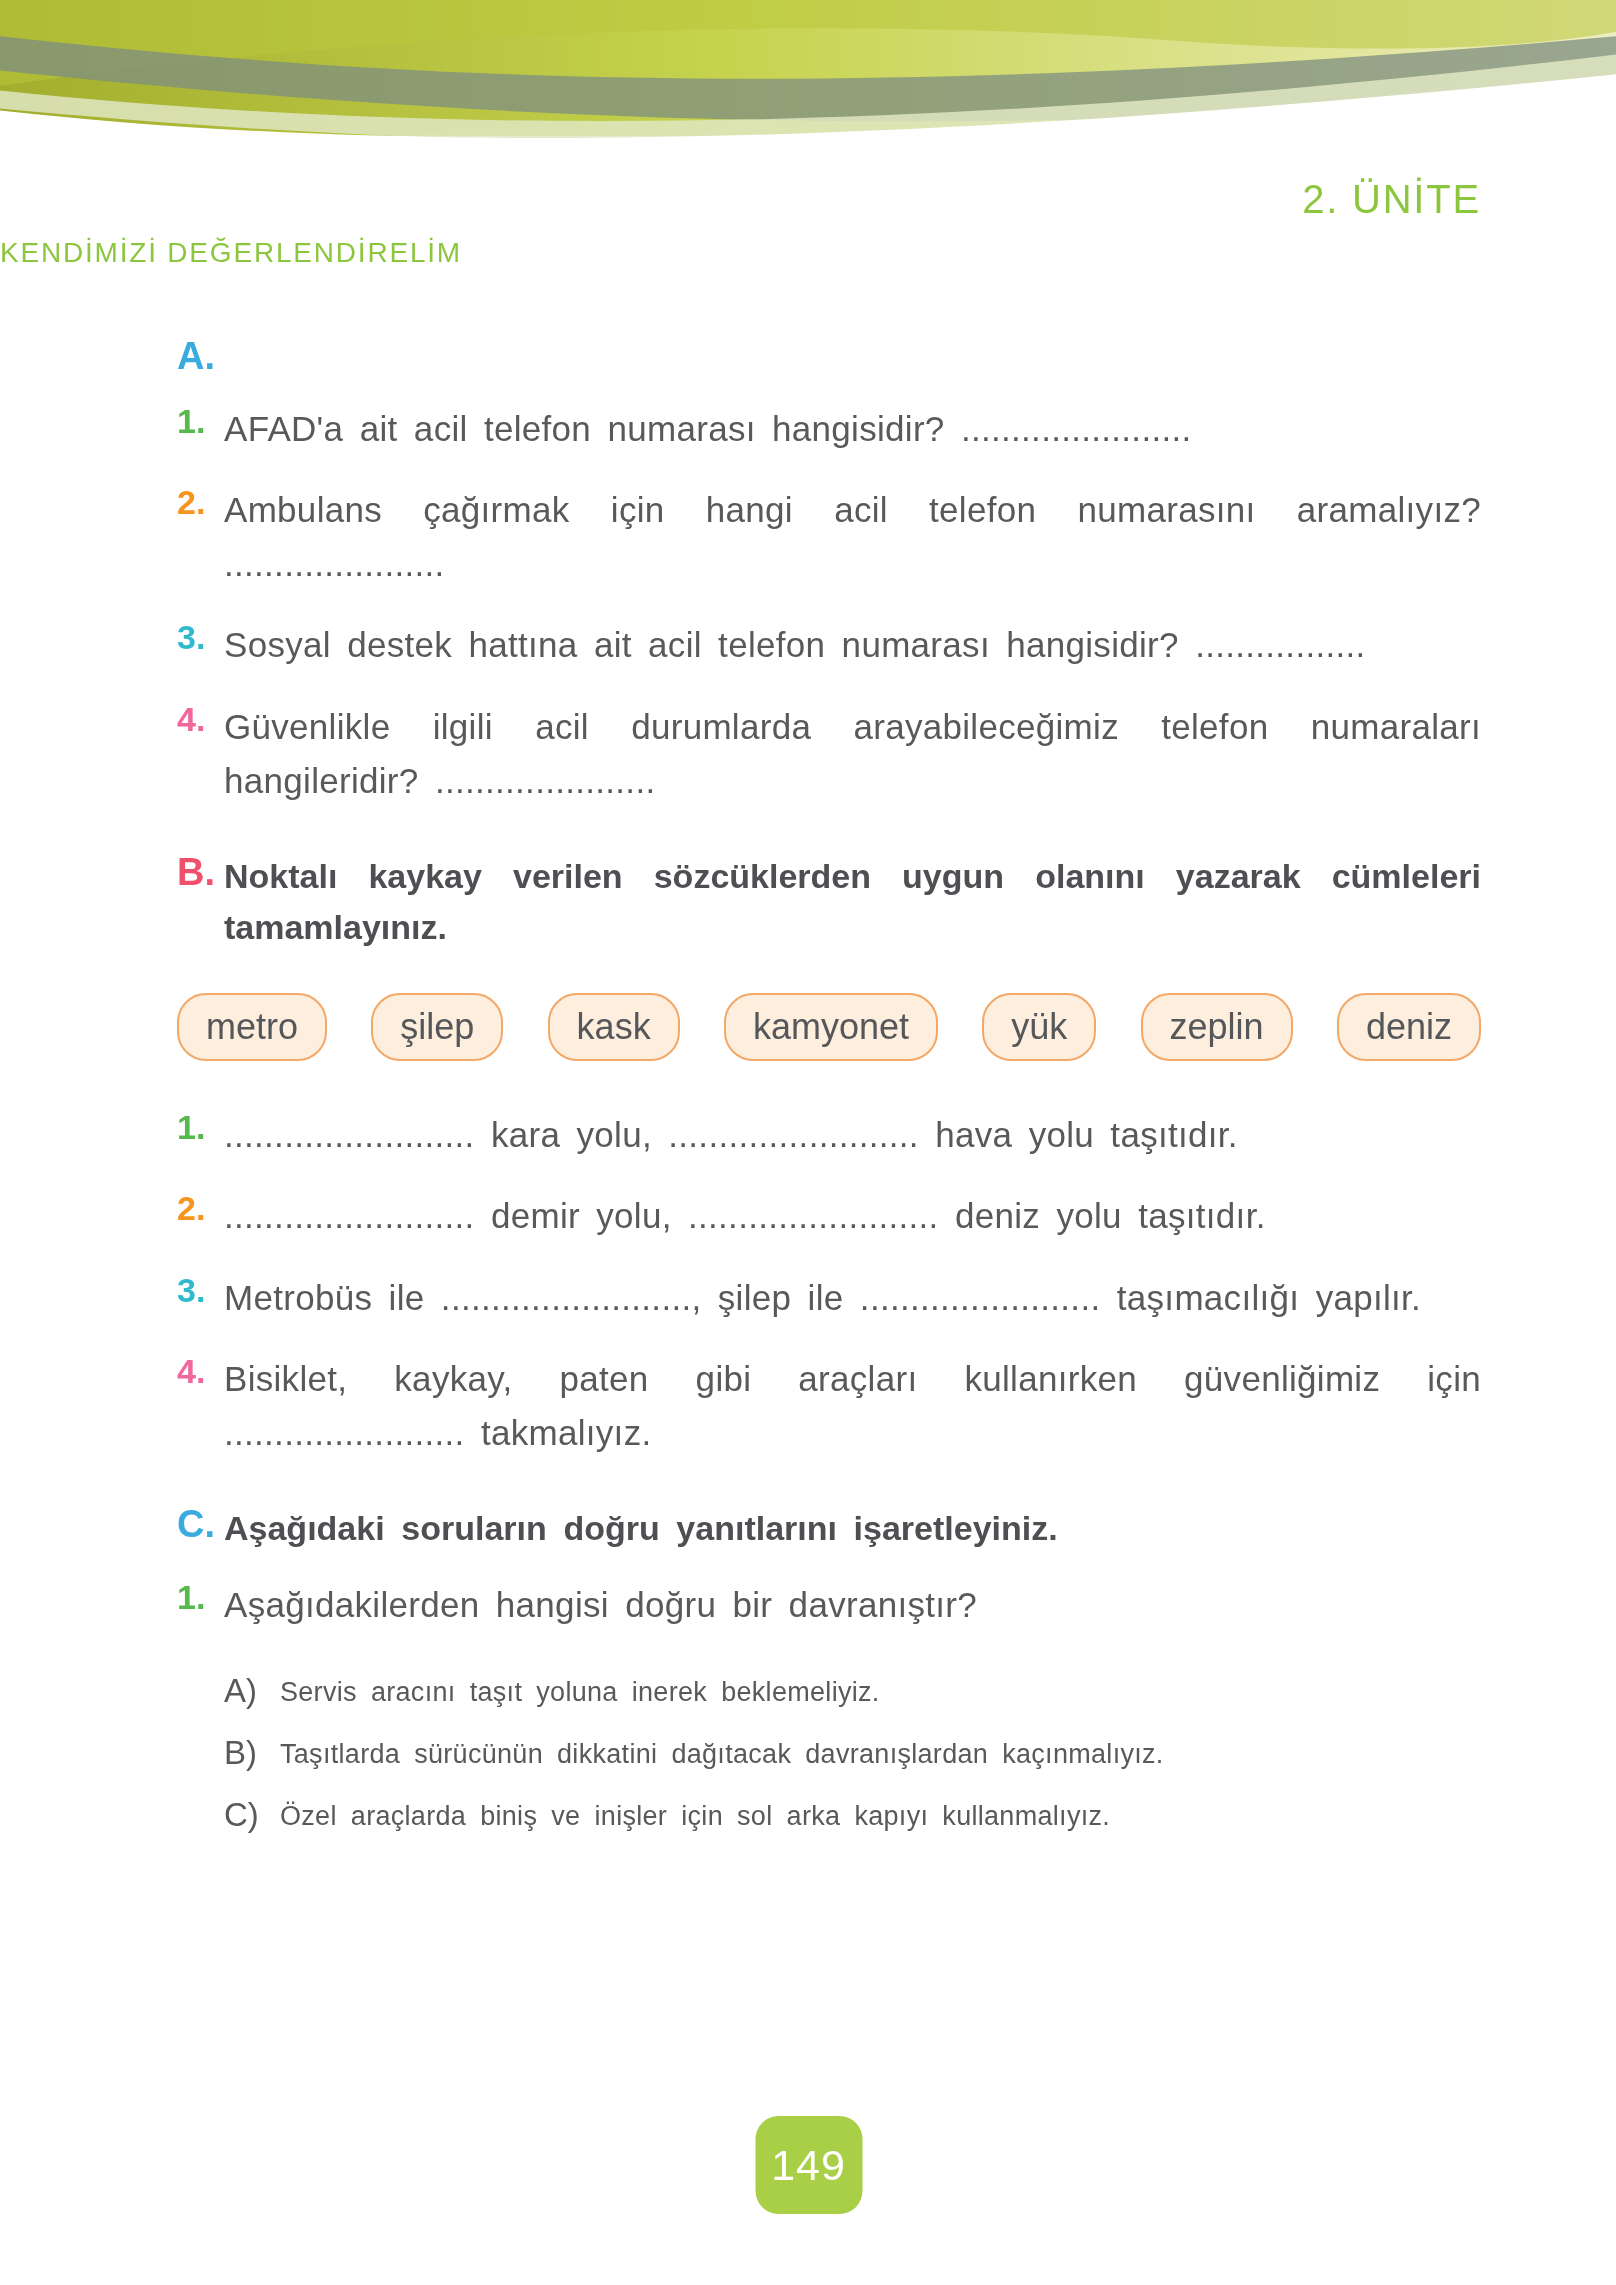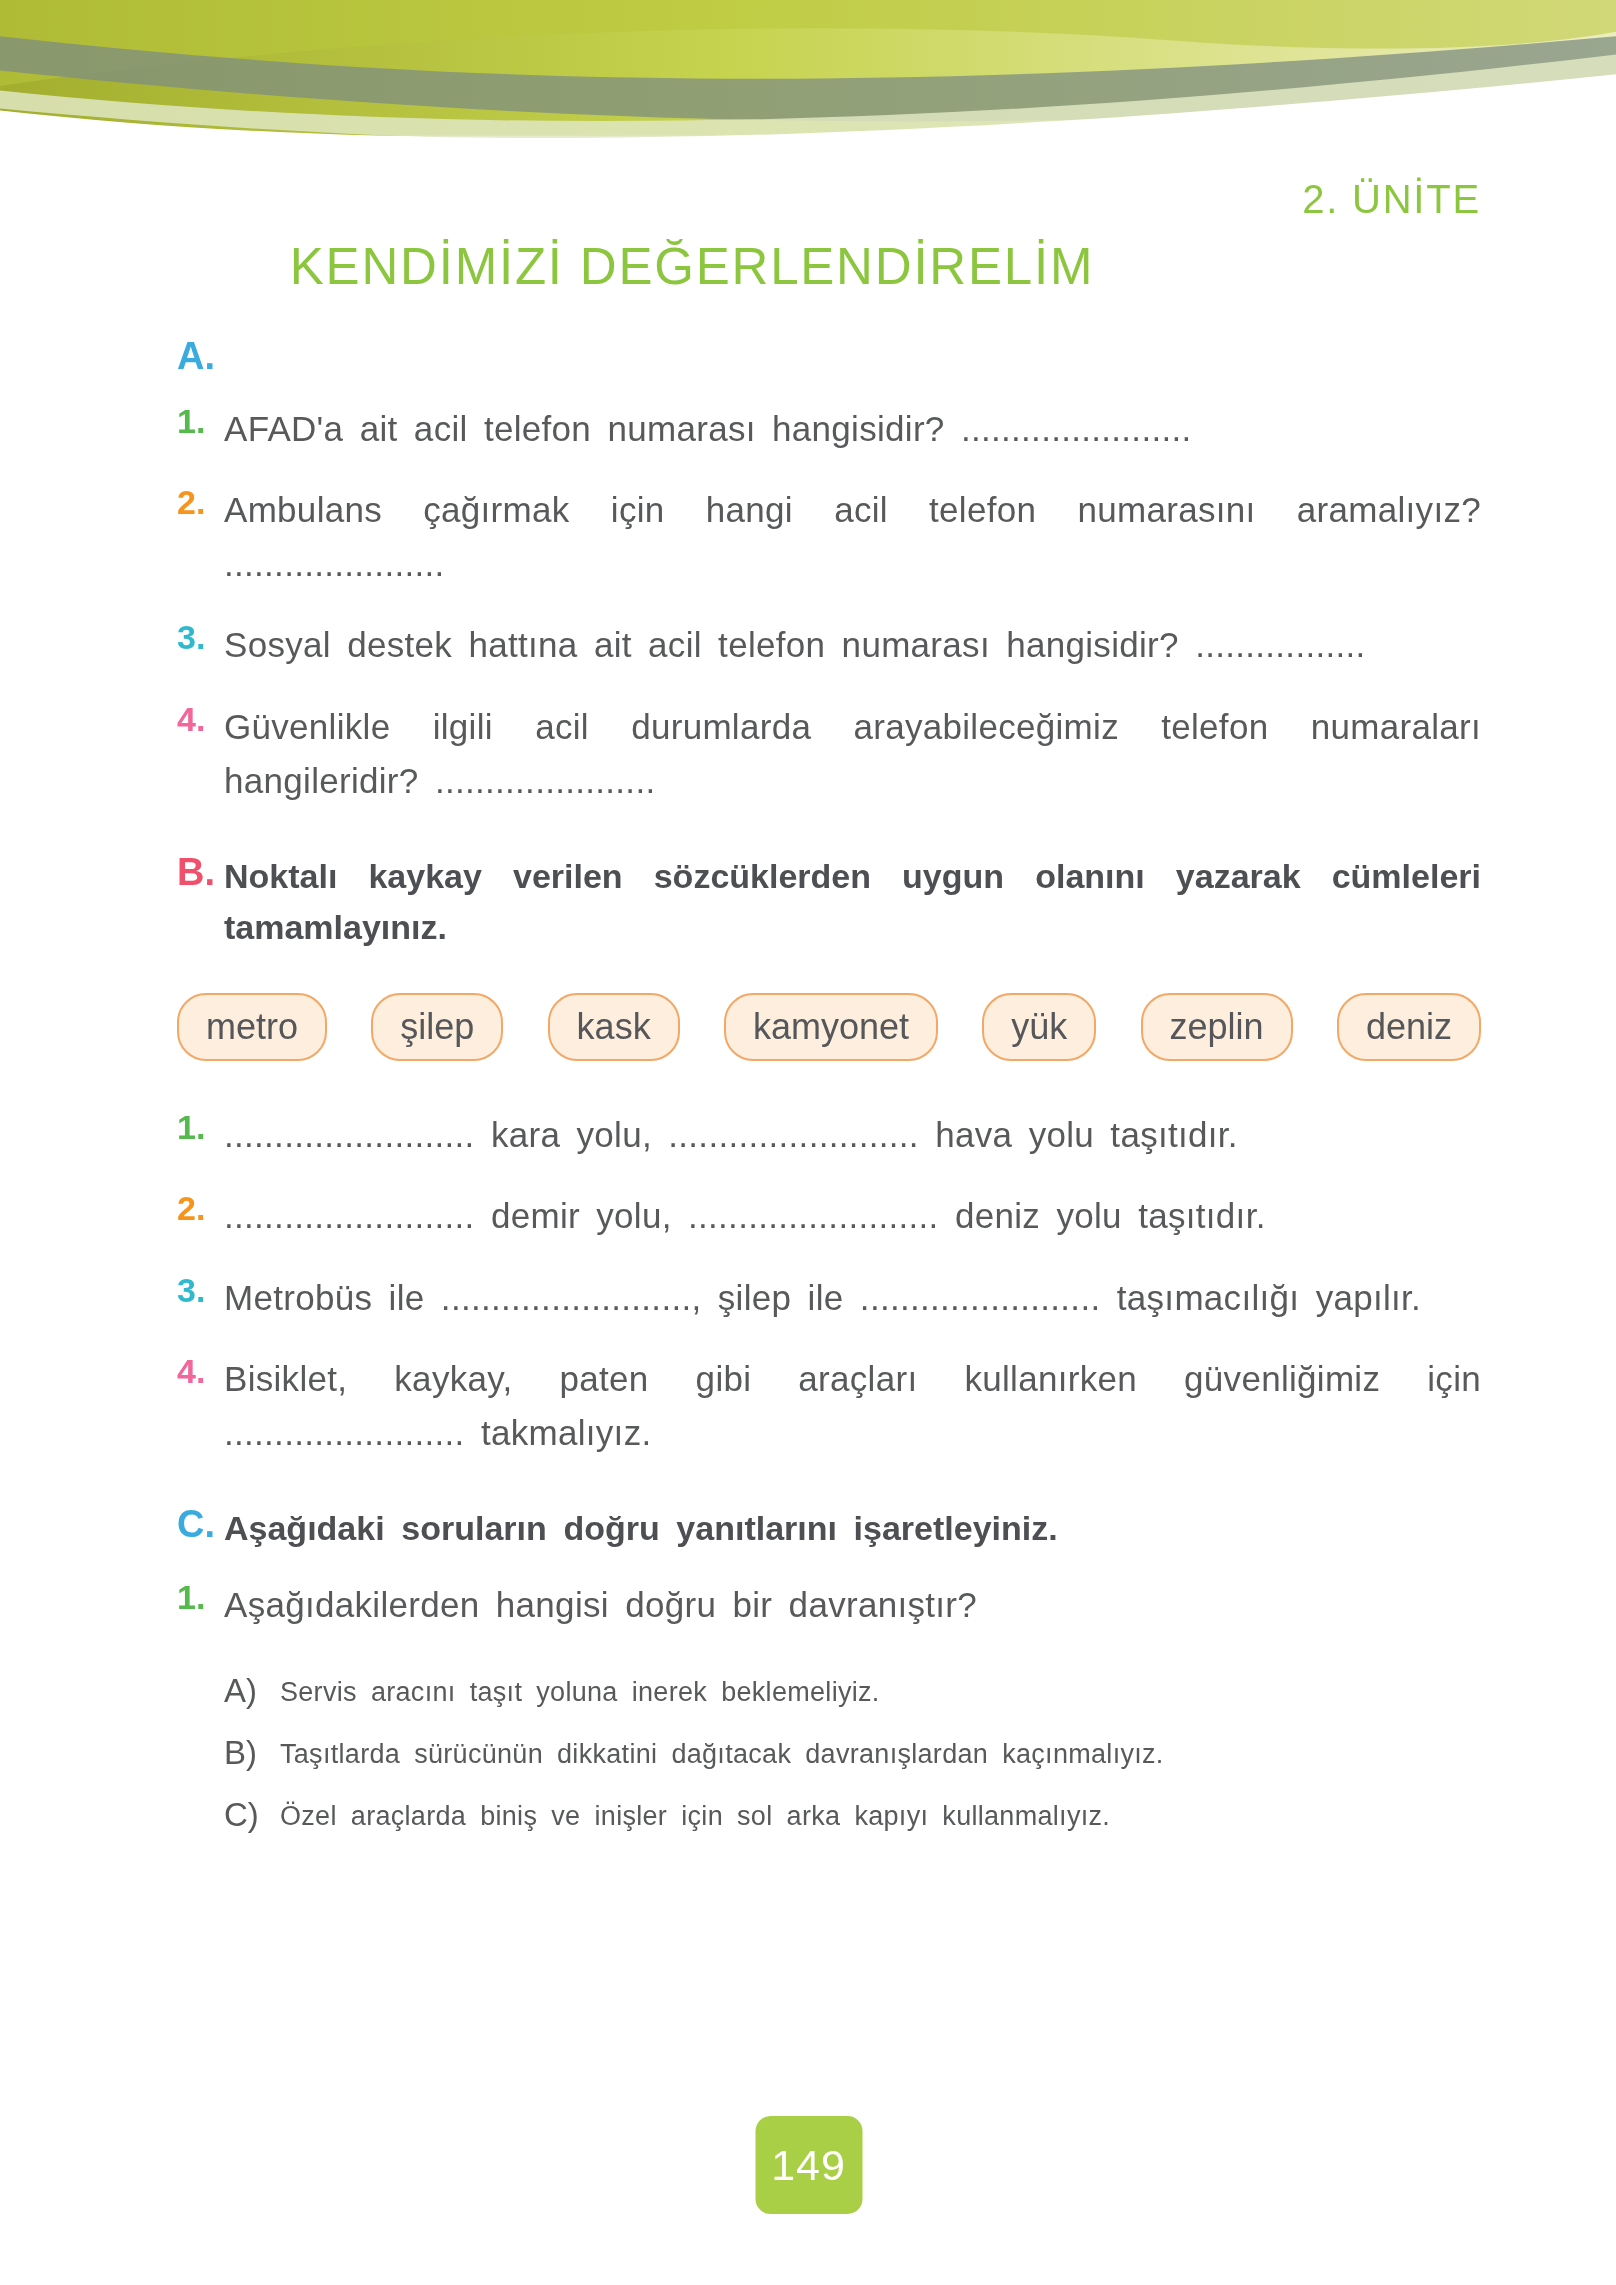--- a/index.html
+++ b/index.html
@@ -15,21 +15,21 @@
   }
   .wave-header{position:absolute;top:0;left:0;width:1617px;height:190px;}
   .wave-header svg{display:block;width:100%;height:100%;}
 
   .unit-label{
     position:absolute;top:177px;right:136px;
     font-size:40px;color:#8cc63f;letter-spacing:1.8px;font-weight:400;
   }
   .page-title{
     position:absolute;top:237px;left:0;width:1384px;
-    text-align:center;font-size:51px;color:#8cc63f;
+    text-align:left;font-size:28px;color:#8cc63f;
     letter-spacing:1.8px;font-weight:400;margin:0;
   }
 
   .content{
     position:absolute;top:335px;left:177px;right:136px;
   }
 
   .section-heading{display:flex;align-items:flex-start;margin:43px 0 23.5px 0;}
   .sec-letter{flex:0 0 47px;font-size:38px;font-weight:700;}
   .sec-text{font-size:34px;font-weight:700;color:#4d4f52;line-height:1.5;text-align:justify;word-spacing:7.2px;}
@@ -54,21 +54,21 @@
     padding:11px 27px;font-size:36px;color:#55575a;white-space:nowrap;
   }
 
   .option-item{display:flex;align-items:flex-start;margin:0 0 20px 47px;}
   .opt-label{flex:0 0 56px;font-size:33px;color:#58595b;}
   .opt-text{flex:1;font-size:27px;line-height:1.55;text-align:justify;word-spacing:6.3px;letter-spacing:0.3px;}
 
   .page-badge{
     position:absolute;left:50%;transform:translateX(-50%);
     bottom:71px;width:107px;height:98px;background:#a8cf45;
-    border-radius:15px;display:flex;align-items:center;justify-content:center;
+    border-radius:23px;display:flex;align-items:center;justify-content:center;
     color:#ffffff;font-size:43px;font-weight:400;letter-spacing:0.9px;
   }
 </style>
 </head>
 <body>
 
 <div class="page">
 
   <div class="wave-header">
     <svg viewBox="0 0 1787 210" preserveAspectRatio="none">

